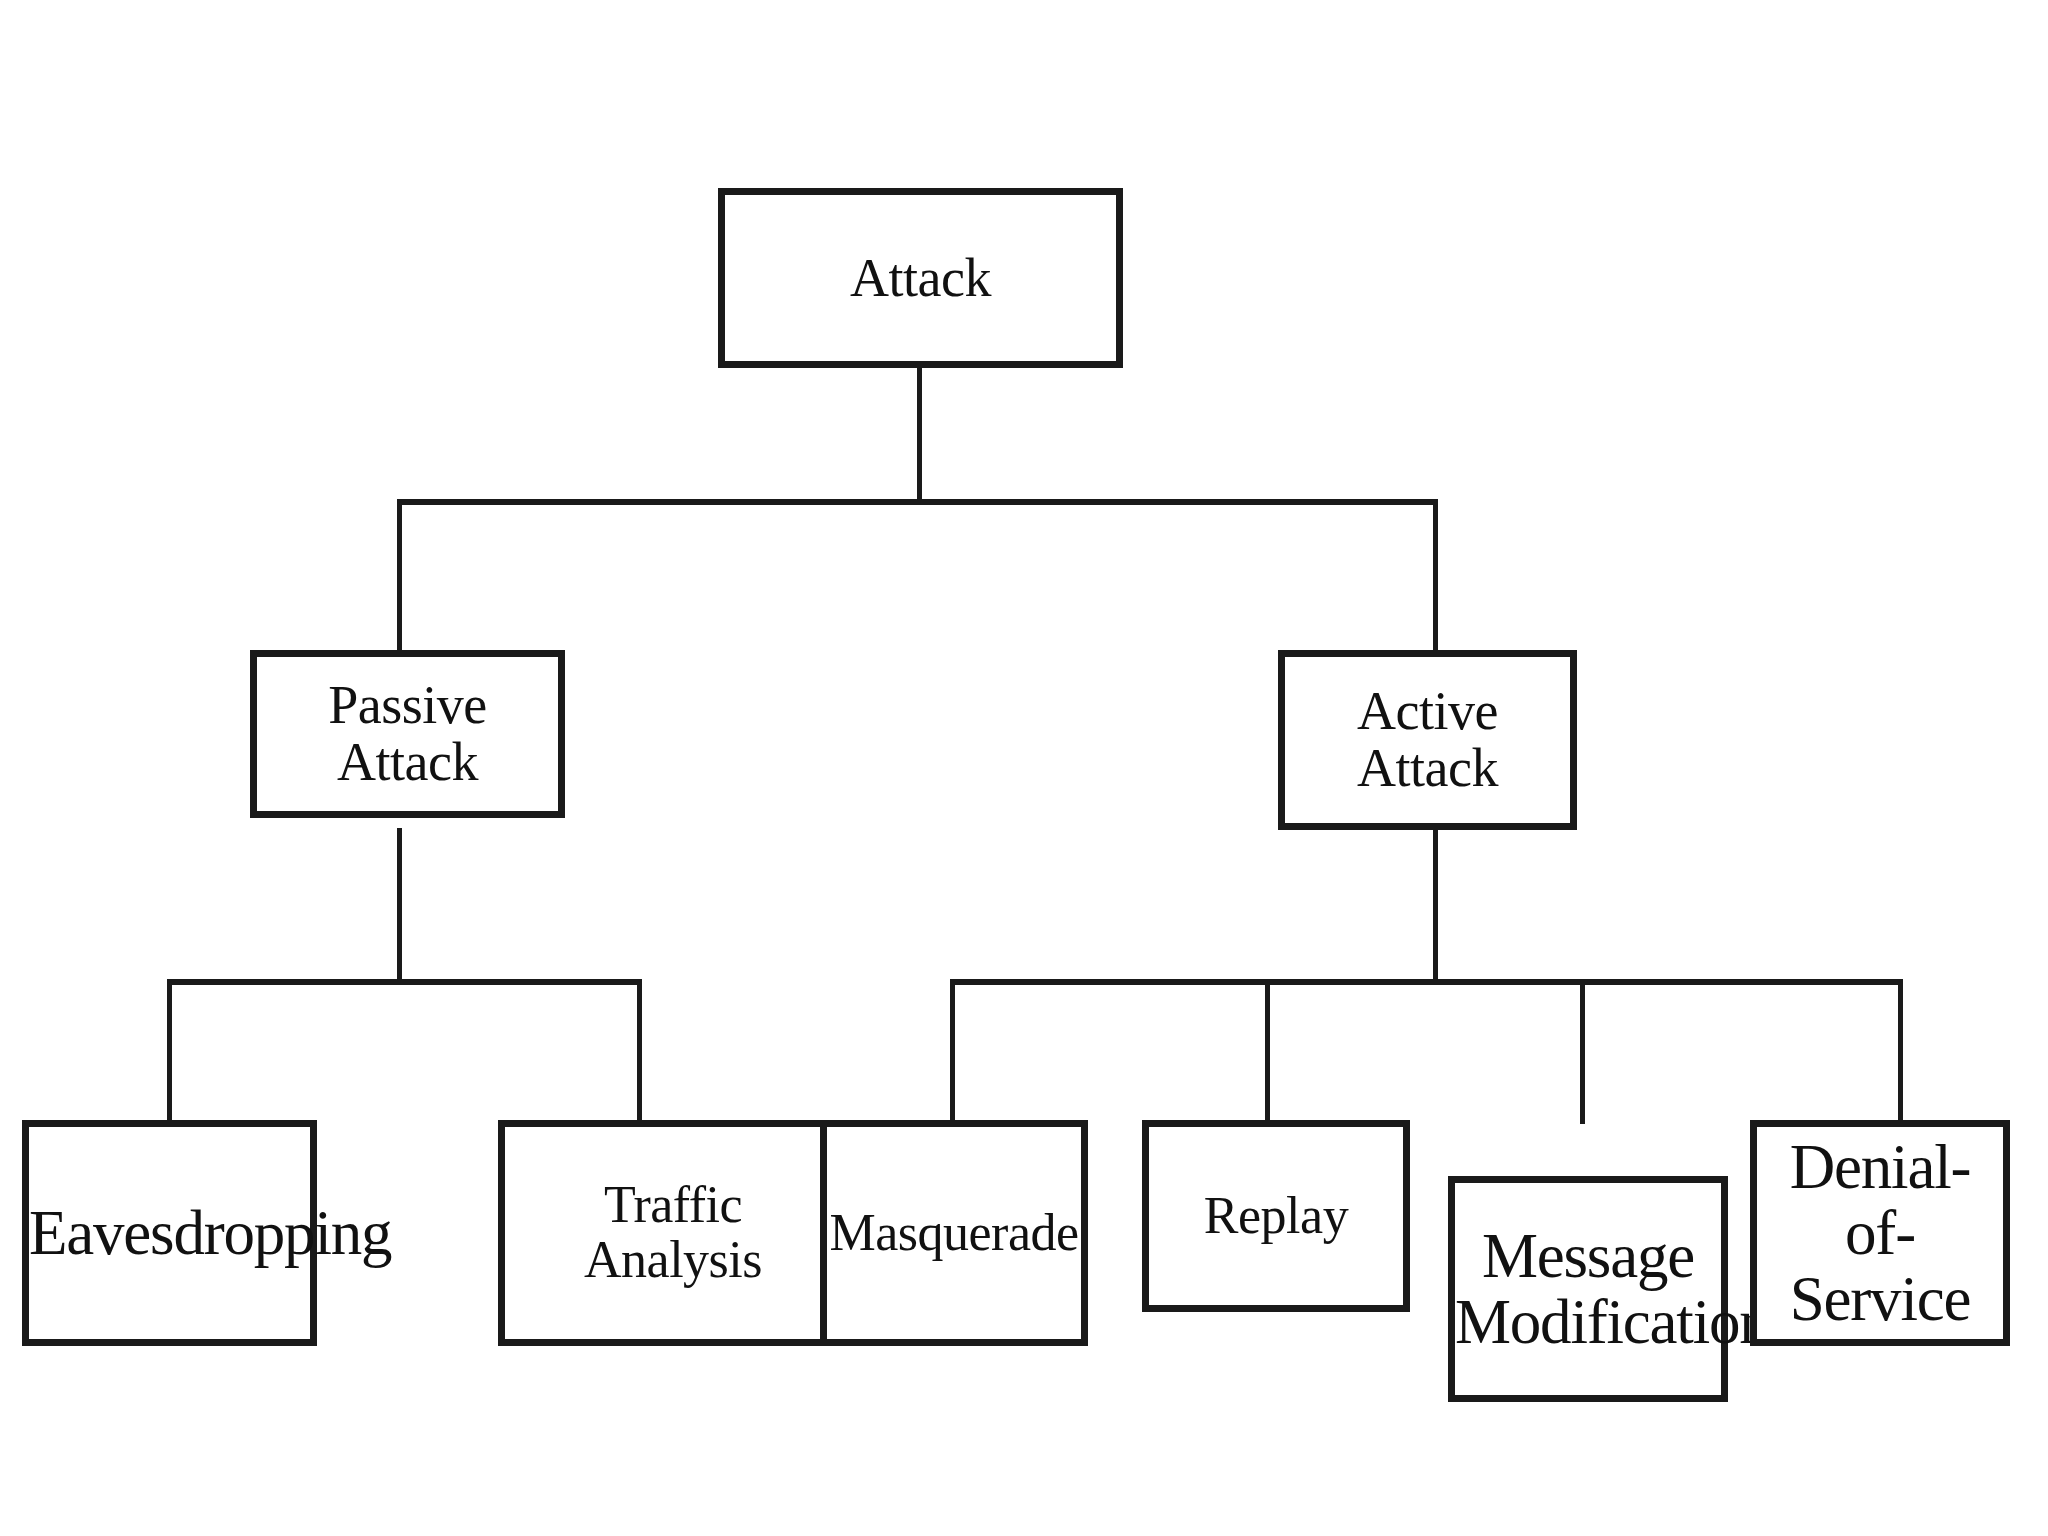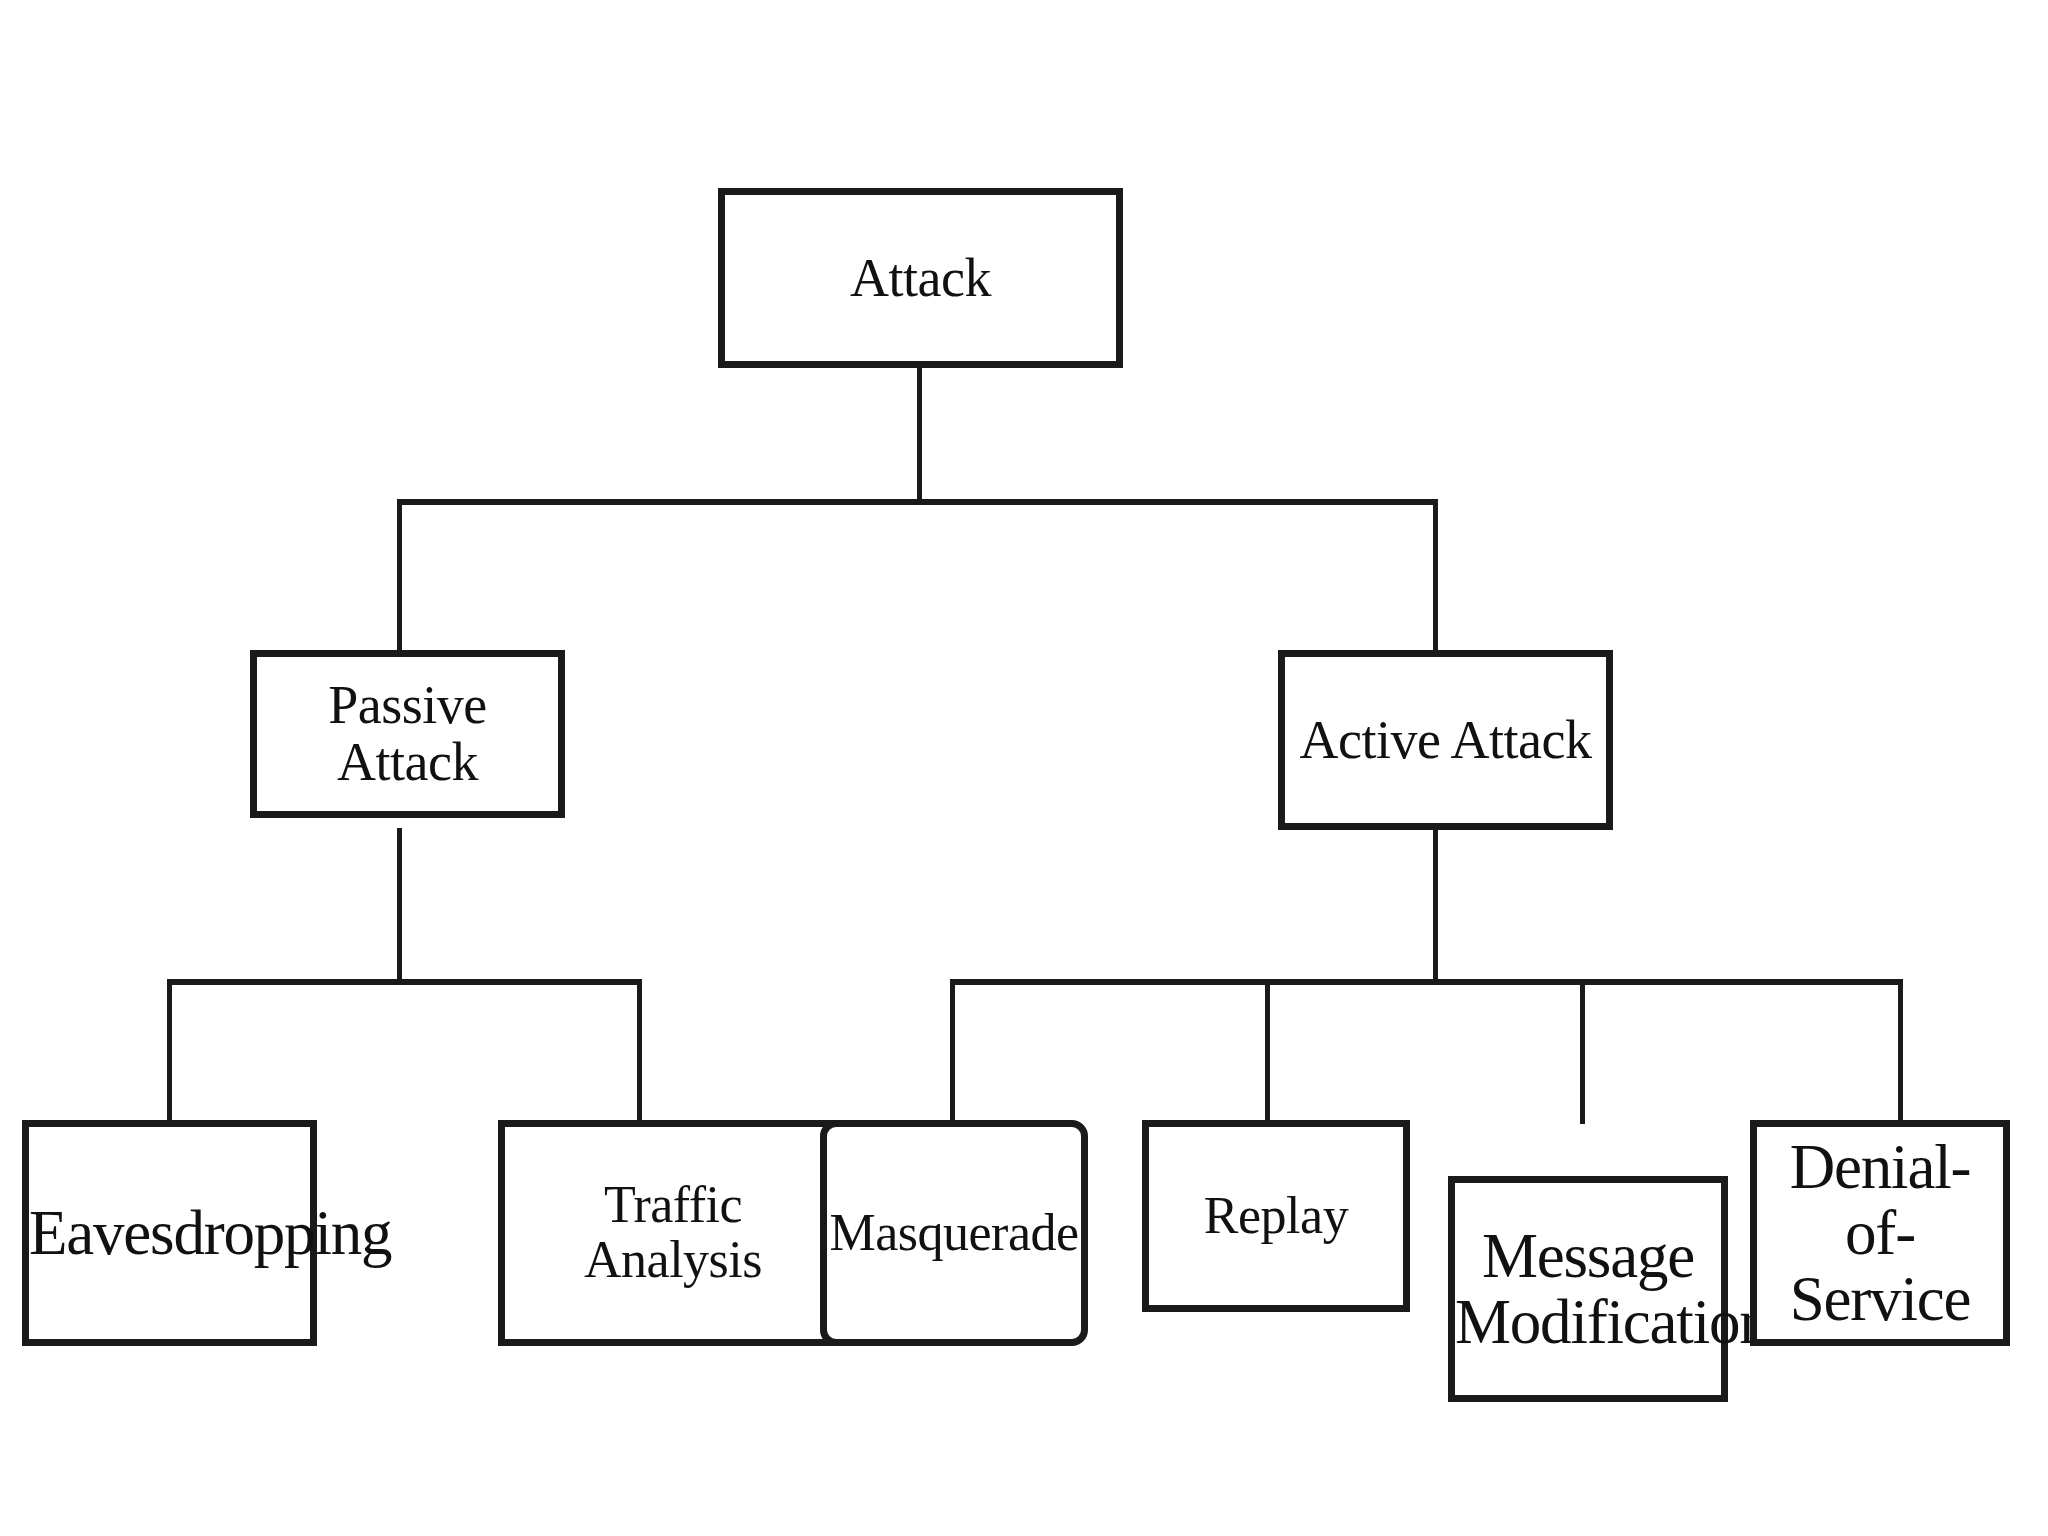--- a/index.html
+++ b/index.html
@@ -81,34 +81,34 @@
   <div class="edge-v" style="left:1898px; top:979px; height:145px;"></div>
 
   <div class="node lvl-root" style="left:718px; top:188px; width:405px; height:180px;">
     <span class="label">Attack</span>
   </div>
 
   <div class="node lvl-mid" style="left:250px; top:650px; width:315px; height:168px;">
     <span class="label">Passive Attack</span>
   </div>
 
-  <div class="node lvl-mid" style="left:1278px; top:650px; width:335px; height:180px;align-items:center;">
+  <div class="node lvl-mid" style="left:1278px; top:650px; width:299px; height:180px;align-items:center;">
     <span class="label">Active Attack</span>
   </div>
 
   <div class="node lvl-leaf tight" style="left:22px; top:1120px; width:295px; height:226px;">
     <span class="label">Eavesdropping</span>
   </div>
 
   <div class="node lvl-leaf" style="left:498px; top:1120px; width:350px; height:226px;">
     <span class="label">Traffic
 Analysis</span>
   </div>
 
-  <div class="node lvl-leaf" style="left:820px; top:1120px; width:268px; height:226px;border-radius:16px;">
+  <div class="node lvl-leaf" style="left:820px; top:1120px; width:268px; height:226px;">
     <span class="label">Masquerade</span>
   </div>
 
   <div class="node lvl-leaf" style="left:1142px; top:1120px; width:268px; height:192px;">
     <span class="label">Replay</span>
   </div>
 
   <div class="node lvl-leaf tight" style="left:1448px; top:1176px; width:280px; height:226px;justify-content:center;">
     <span class="label">Message
 Modification</span>

